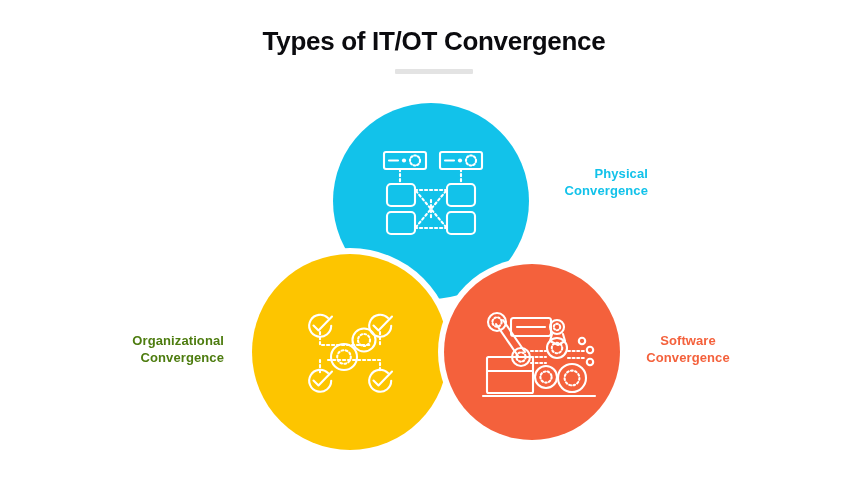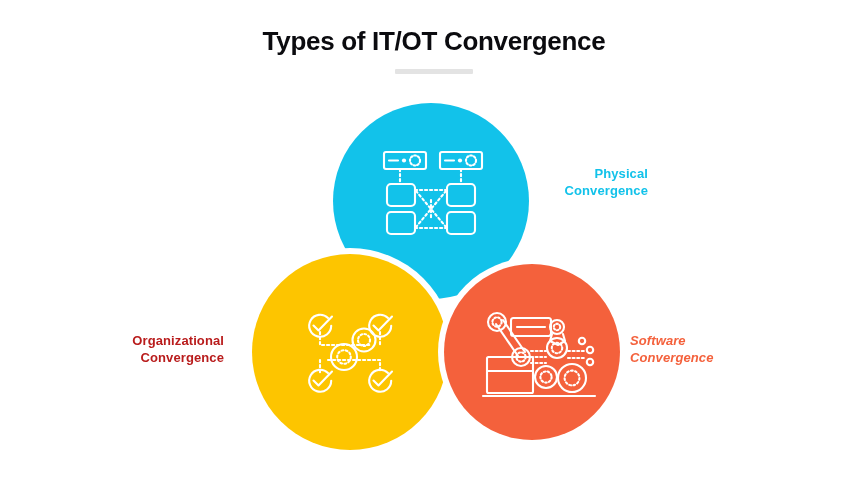--- a/index.html
+++ b/index.html
@@ -75,23 +75,22 @@
     left: 48px;
     top: 332px;
     width: 176px;
     text-align: right;
     color: #fdc500;
   }
   #label-software {
     left: 630px;
     top: 332px;
     width: 116px;
-    text-align: left;
+    text-align: center;
     color: #f4613c;
-    font-style: italic;
   }
 </style>
 </head>
 <body style="background: rgb(255, 255, 255);">
 
 <div id="header">
   <h1 id="page-title">Types of IT/OT Convergence</h1>
   <div id="title-divider" style="background: rgb(227, 227, 227);"></div>
 </div>
 
@@ -224,21 +223,21 @@
       <line x1="446" y1="191" x2="416" y2="227" stroke-dasharray="2.2 2.8"></line>
       <line x1="431" y1="200" x2="431" y2="218" stroke-dasharray="2.2 2.8"></line>
     </g>
   </svg>
 
   <div class="lobe-label" id="label-physical" style="color: rgb(18, 194, 234);">
     <div>Physical</div>
     <div>Convergence</div>
   </div>
 
-  <div class="lobe-label" id="label-organizational" style="color: #b91c1c;">
+  <div class="lobe-label" id="label-organizational" style="color: #4d7c0f;">
     <div>Organizational</div>
     <div>Convergence</div>
   </div>
 
   <div class="lobe-label" id="label-software" style="color: rgb(244, 97, 60);">
     <div>Software</div>
     <div>Convergence</div>
   </div>
 </div>
 

